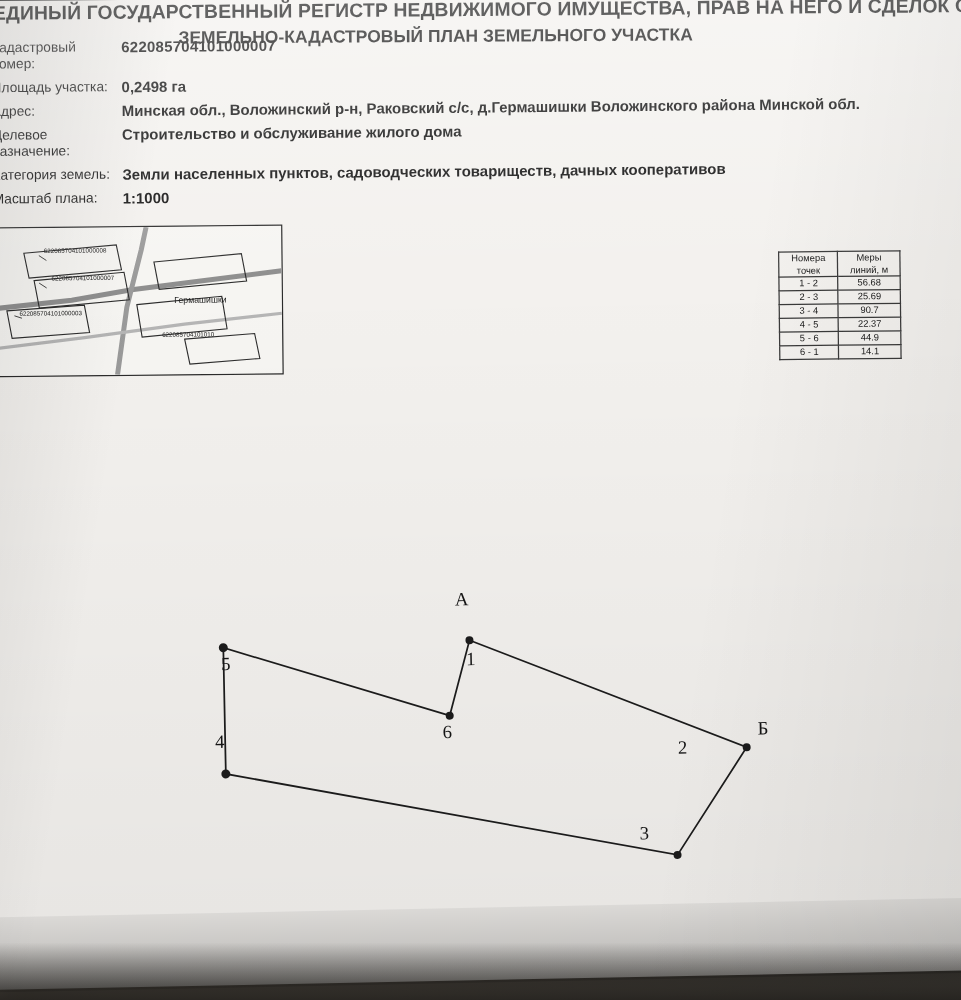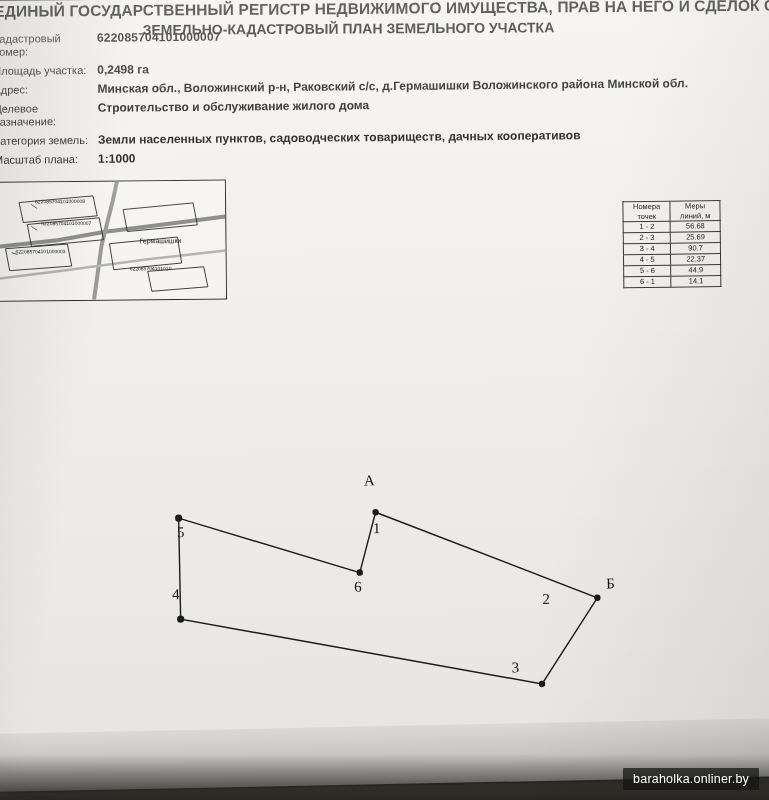--- a/index.html
+++ b/index.html
@@ -318,14 +318,13 @@
       <div class="ptxt" style="left:68px; top:66px;">5</div>
       <div class="ptxt" style="left:244px; top:124px;">6</div>
     </div>
 
     <div class="sheet-edge-bottom"></div>
     <div class="paper-shade"></div>
   </div>
 
   <div class="corner-dark"></div>
 
-  <div class="watermark">baraholka.onliner.by</div>
 </div>
 
 </body></html>

